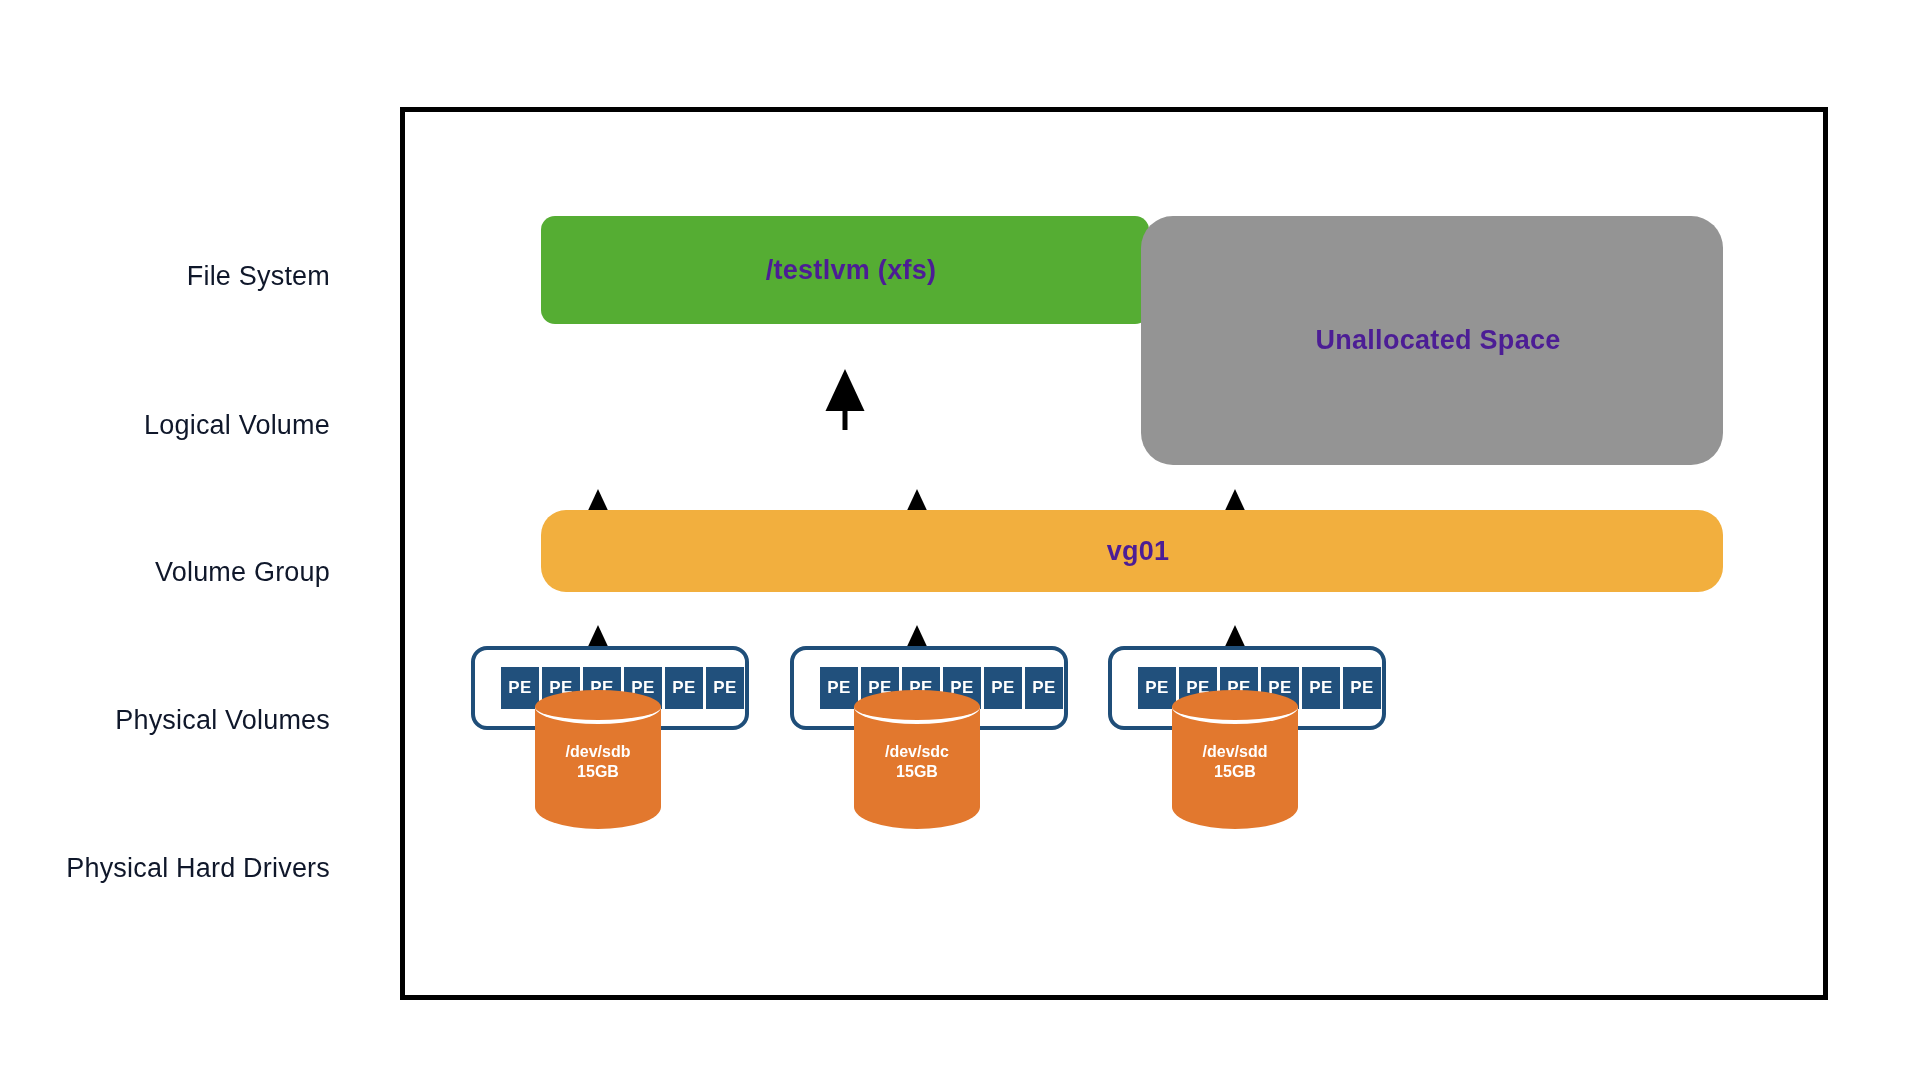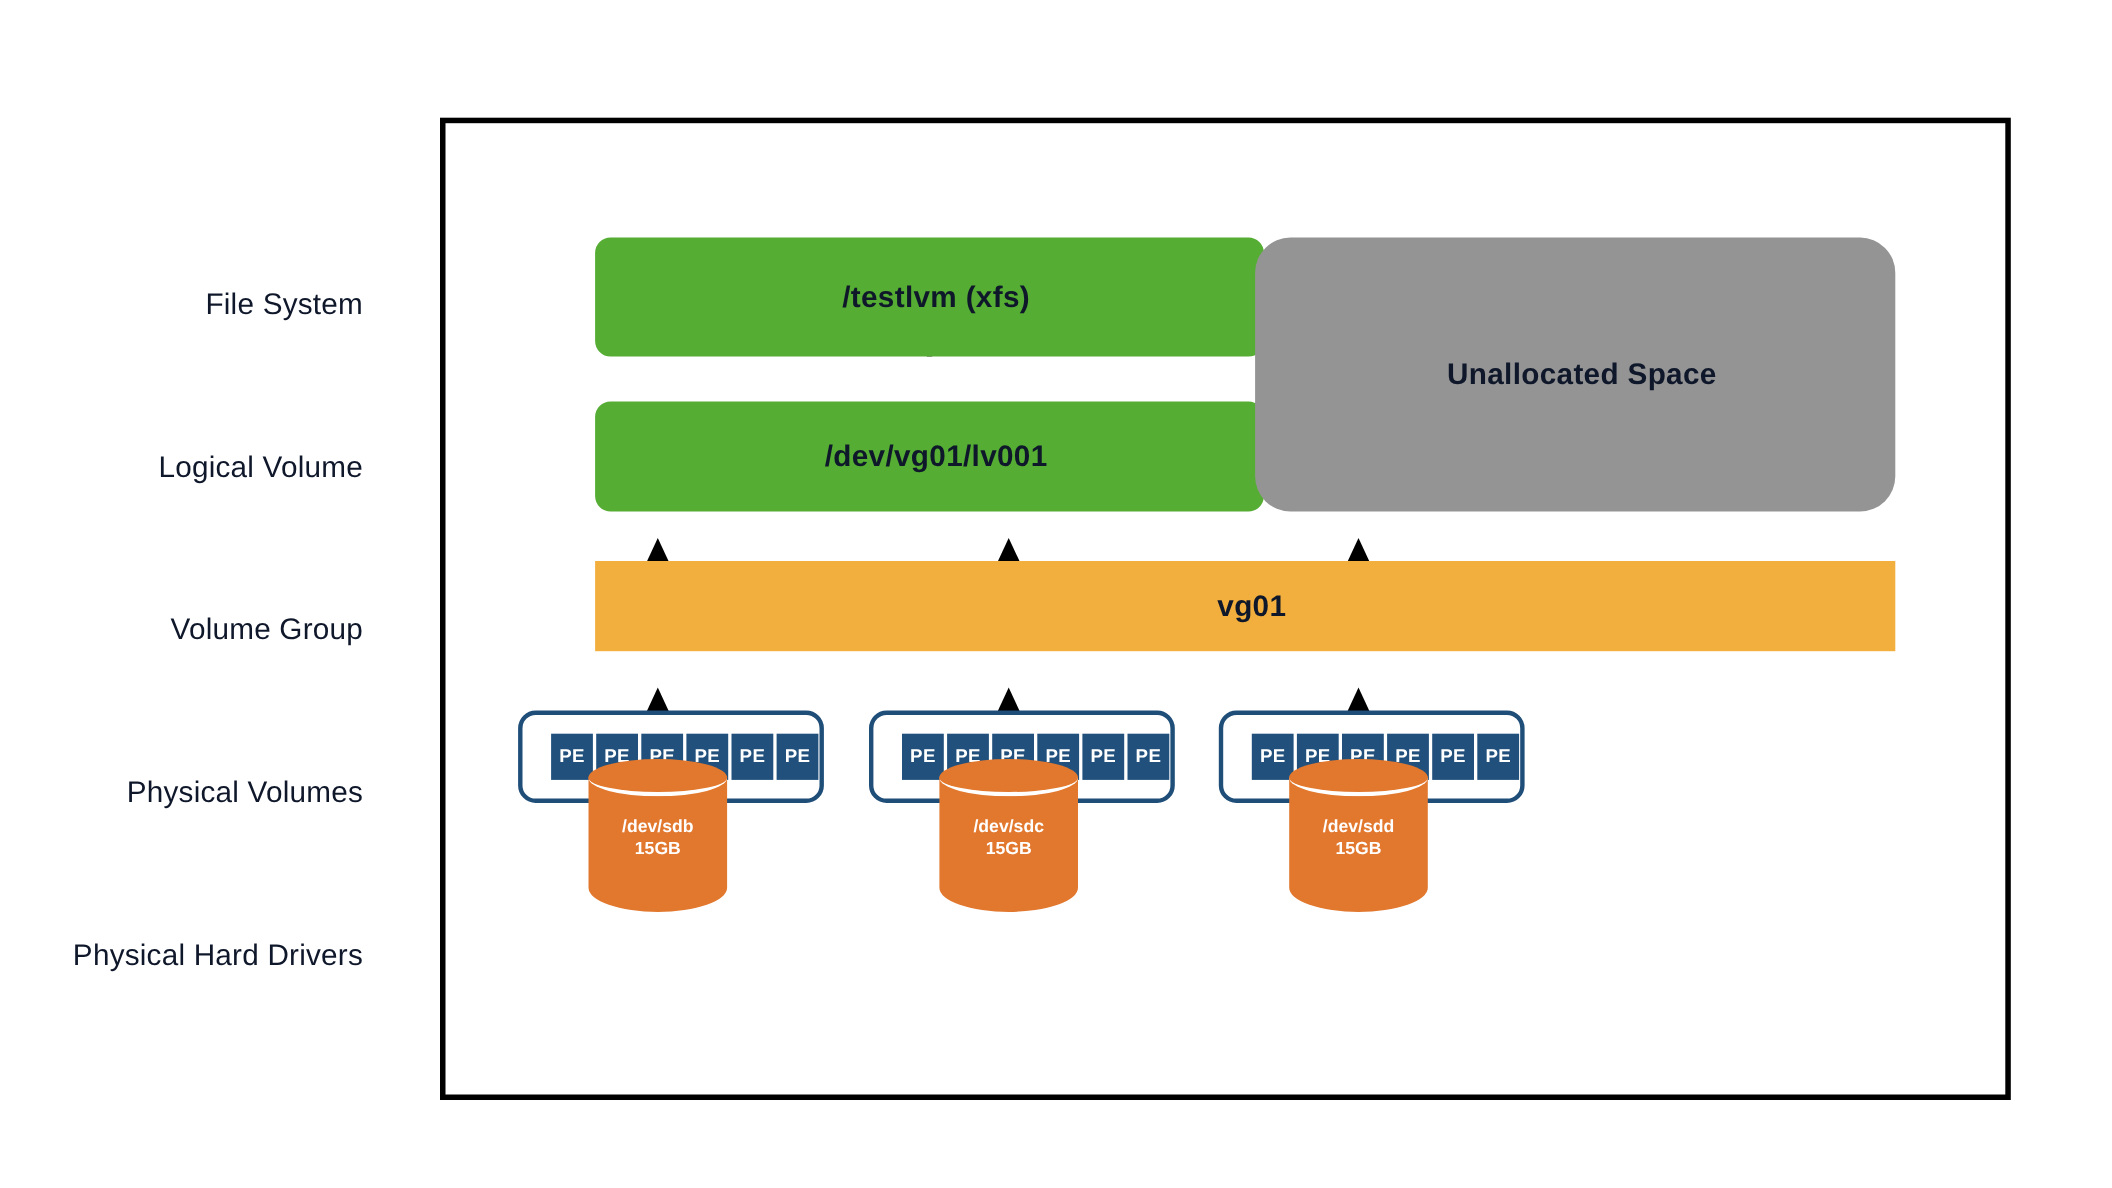--- a/index.html
+++ b/index.html
@@ -40,39 +40,40 @@
     line-height: 1;
   }
 
   
   .node {
     position: absolute;
     box-sizing: border-box;
     display: flex;
     align-items: center;
     justify-content: center;
-    color: #0f172a;
+    color: #4c1d95;
     font-weight: bold;
     letter-spacing: 0.3px;
     padding-left: 12px;
   }
 
   .green-box {
     background: #55ad33;
     border-radius: 14px;
     font-size: 27px;
   }
   .gray-box {
     background: #949494;
     border-radius: 32px;
     font-size: 27px;
   }
   .orange-bar {
     background: #f2af3e;
     font-size: 27px;
+    border-radius: 25px;
   }
 
   
   .pv-box {
     position: absolute;
     box-sizing: border-box;
     border: 4px solid #1f4e79;
     border-radius: 16px;
     background: #ffffff;
     display: flex;
@@ -168,23 +169,20 @@
 
     <line x1="193" y1="578" x2="193" y2="534" stroke="#000000" stroke-width="5" marker-end="url(#ah)"></line>
     <line x1="512" y1="578" x2="512" y2="534" stroke="#000000" stroke-width="5" marker-end="url(#ah)"></line>
     <line x1="830" y1="578" x2="830" y2="534" stroke="#000000" stroke-width="5" marker-end="url(#ah)"></line>
   </svg>
 
   <div class="node green-box" style="left: 136px; top: 104px; width: 608px; height: 108px;">
     <span>/testlvm (xfs)</span>
   </div>
 
-  <div class="node green-box" style="left: 136px; top: 253px; width: 608px; height: 100px;">
-    <span>/dev/vg01/lv001</span>
-  </div>
 
   <div class="node gray-box" style="left: 736px; top: 104px; width: 582px; height: 249px;">
     <span>Unallocated Space</span>
   </div>
 
   <div class="node orange-bar" style="left: 136px; top: 398px; width: 1182px; height: 82px;">
     <span>vg01</span>
   </div>
 
   <div class="pv-box" style="left: 66px; top: 534px; width: 278px; height: 84px;">

